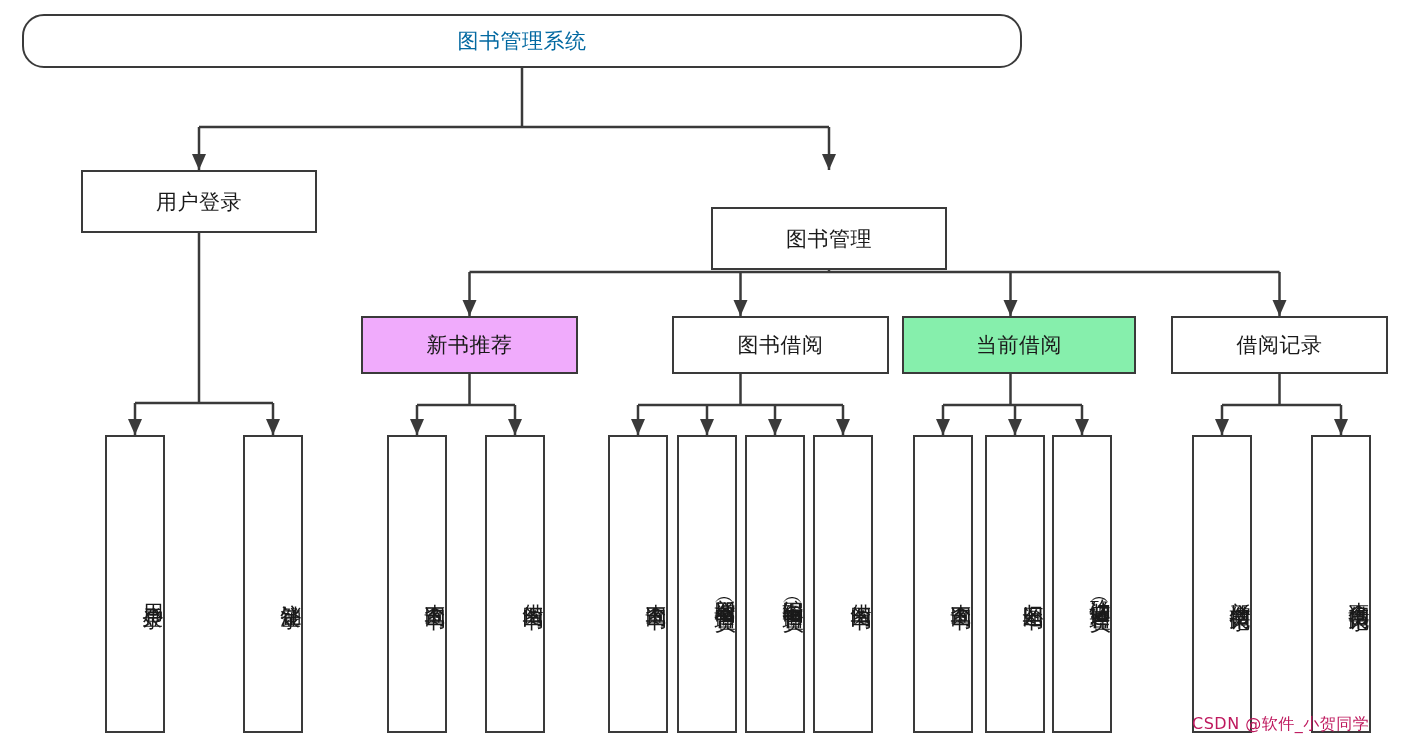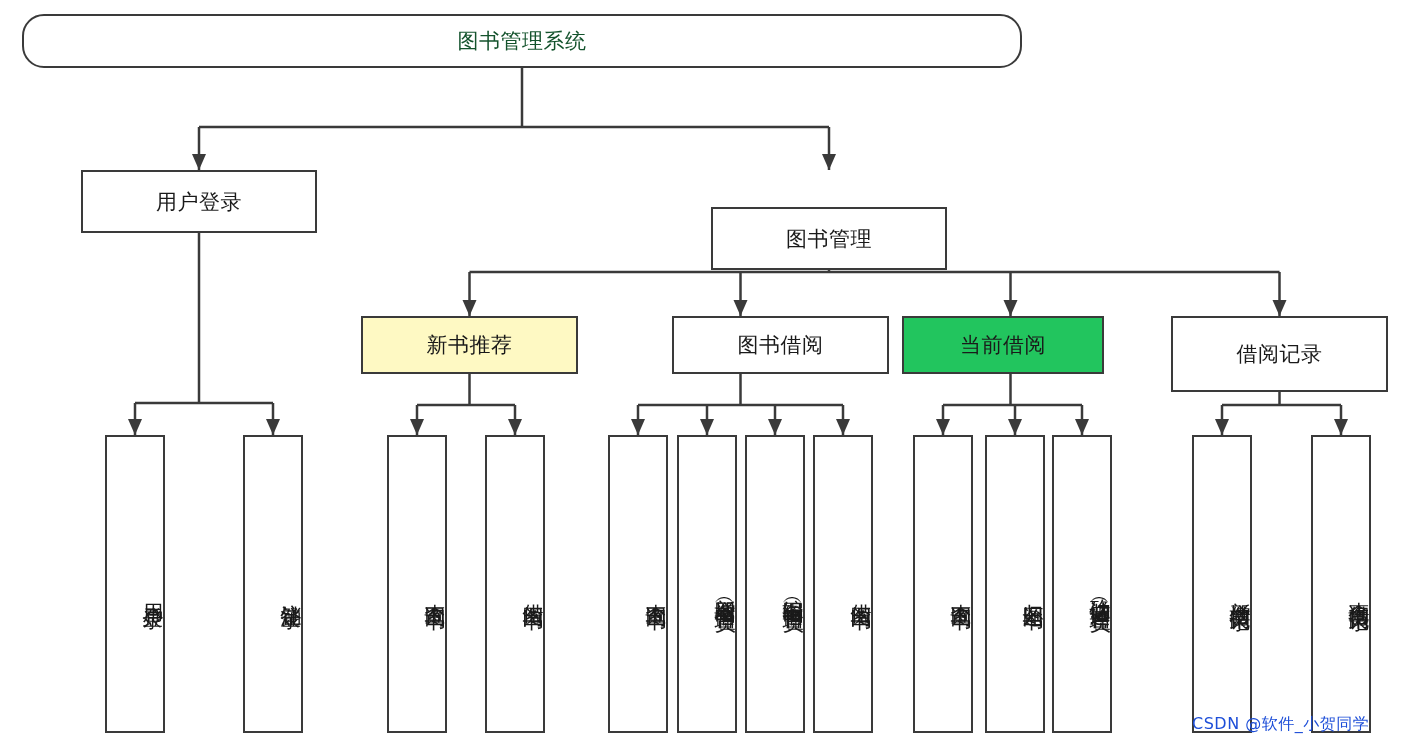--- a/index.html
+++ b/index.html
@@ -50,21 +50,21 @@
   }
   .node.vert .label {
     writing-mode: vertical-rl;
     text-orientation: upright;
     line-height: 1.0;
     white-space: nowrap;
   }
   .watermark {
     position: absolute;
     font-size: 16px;
-    color: #1d4ed8;
+    color: #be185d;
     letter-spacing: 0.5px;
     white-space: nowrap;
     pointer-events: none;
   }
 </style>
 </head>
 <body>
 
 <div id="canvas">
   <svg id="edges" viewBox="0 0 1405 747">
@@ -115,39 +115,39 @@
       <line x1="1082" y1="405" x2="1082" y2="435" stroke="#3a3a3a" stroke-width="2.5"></line>
       <polygon points="1075,419 1089,419 1082,435" fill="#3a3a3a"></polygon>
       <line x1="1279.5" y1="374" x2="1279.5" y2="405" stroke="#3a3a3a" stroke-width="2.5"></line>
       <line x1="1222" y1="405" x2="1341" y2="405" stroke="#3a3a3a" stroke-width="2.5"></line>
       <line x1="1222" y1="405" x2="1222" y2="435" stroke="#3a3a3a" stroke-width="2.5"></line>
       <polygon points="1215,419 1229,419 1222,435" fill="#3a3a3a"></polygon>
       <line x1="1341" y1="405" x2="1341" y2="435" stroke="#3a3a3a" stroke-width="2.5"></line>
       <polygon points="1334,419 1348,419 1341,435" fill="#3a3a3a"></polygon>
     </svg>
   <div id="nodes">
-      <div class="node horiz" style="left: 22px; top: 14px; width: 1000px; height: 54px; border-color: rgb(58, 58, 58); background: rgb(255, 255, 255); color: #14532d; border-radius: 22px;">
+      <div class="node horiz" style="left: 22px; top: 14px; width: 1000px; height: 54px; border-color: rgb(58, 58, 58); background: rgb(255, 255, 255); color: #0369a1; border-radius: 22px;">
         <span class="label">图书管理系统</span>
       </div>
       <div class="node horiz" style="left: 81px; top: 170px; width: 236px; height: 63px; border-color: rgb(58, 58, 58); background: rgb(255, 255, 255); color: rgb(26, 26, 26);">
         <span class="label">用户登录</span>
       </div>
       <div class="node horiz" style="left: 711px; top: 170px; width: 236px; height: 63px; border-color: rgb(58, 58, 58); background: rgb(255, 255, 255); color: rgb(26, 26, 26); margin-top: 37px;">
         <span class="label">图书管理</span>
       </div>
-      <div class="node horiz" style="left: 361px; top: 316px; width: 217px; height: 58px; border-color: rgb(58, 58, 58); background: #fef9c3; color: rgb(26, 26, 26);">
+      <div class="node horiz" style="left: 361px; top: 316px; width: 217px; height: 58px; border-color: rgb(58, 58, 58); background: #f0abfc; color: rgb(26, 26, 26);">
         <span class="label">新书推荐</span>
       </div>
       <div class="node horiz" style="left: 632px; top: 316px; width: 217px; height: 58px; border-color: rgb(58, 58, 58); background: rgb(255, 255, 255); color: rgb(26, 26, 26); margin-left: 40px;">
         <span class="label">图书借阅</span>
       </div>
-      <div class="node horiz" style="left: 902px; top: 316px; width: 202px; height: 58px; border-color: rgb(58, 58, 58); background: #22c55e; color: rgb(26, 26, 26);">
+      <div class="node horiz" style="left: 902px; top: 316px; width: 234px; height: 58px; border-color: rgb(58, 58, 58); background: #86efac; color: rgb(26, 26, 26);">
         <span class="label">当前借阅</span>
       </div>
-      <div class="node horiz" style="left: 1171px; top: 316px; width: 217px; height: 76px; border-color: rgb(58, 58, 58); background: rgb(255, 255, 255); color: rgb(26, 26, 26);">
+      <div class="node horiz" style="left: 1171px; top: 316px; width: 217px; height: 58px; border-color: rgb(58, 58, 58); background: rgb(255, 255, 255); color: rgb(26, 26, 26);">
         <span class="label">借阅记录</span>
       </div>
       <div class="node vert" style="left: 105px; top: 435px; width: 60px; height: 298px; border-color: rgb(58, 58, 58); background: rgb(255, 255, 255); color: rgb(26, 26, 26);">
         <span class="label">用户登录</span>
       </div>
       <div class="node vert" style="left: 243px; top: 435px; width: 60px; height: 298px; border-color: rgb(58, 58, 58); background: rgb(255, 255, 255); color: rgb(26, 26, 26);">
         <span class="label">注销登录</span>
       </div>
       <div class="node vert" style="left: 387px; top: 435px; width: 60px; height: 298px; border-color: rgb(58, 58, 58); background: rgb(255, 255, 255); color: rgb(26, 26, 26);">
         <span class="label">查询图书</span>

